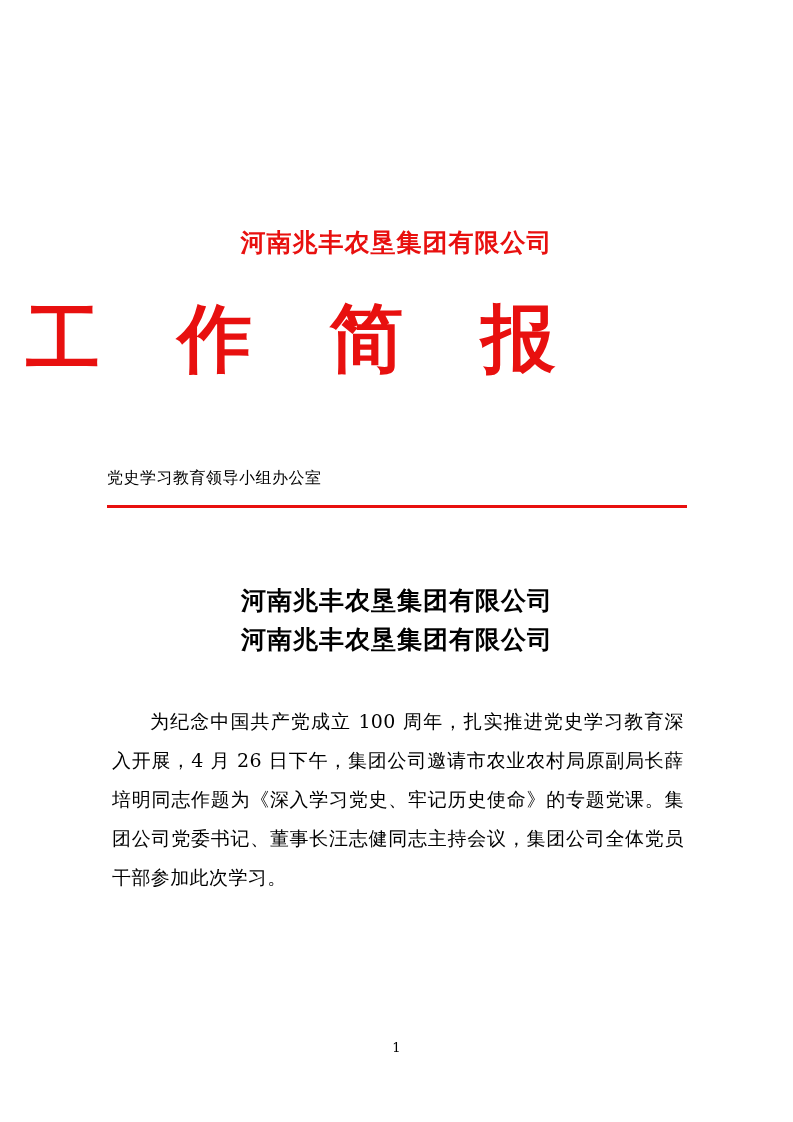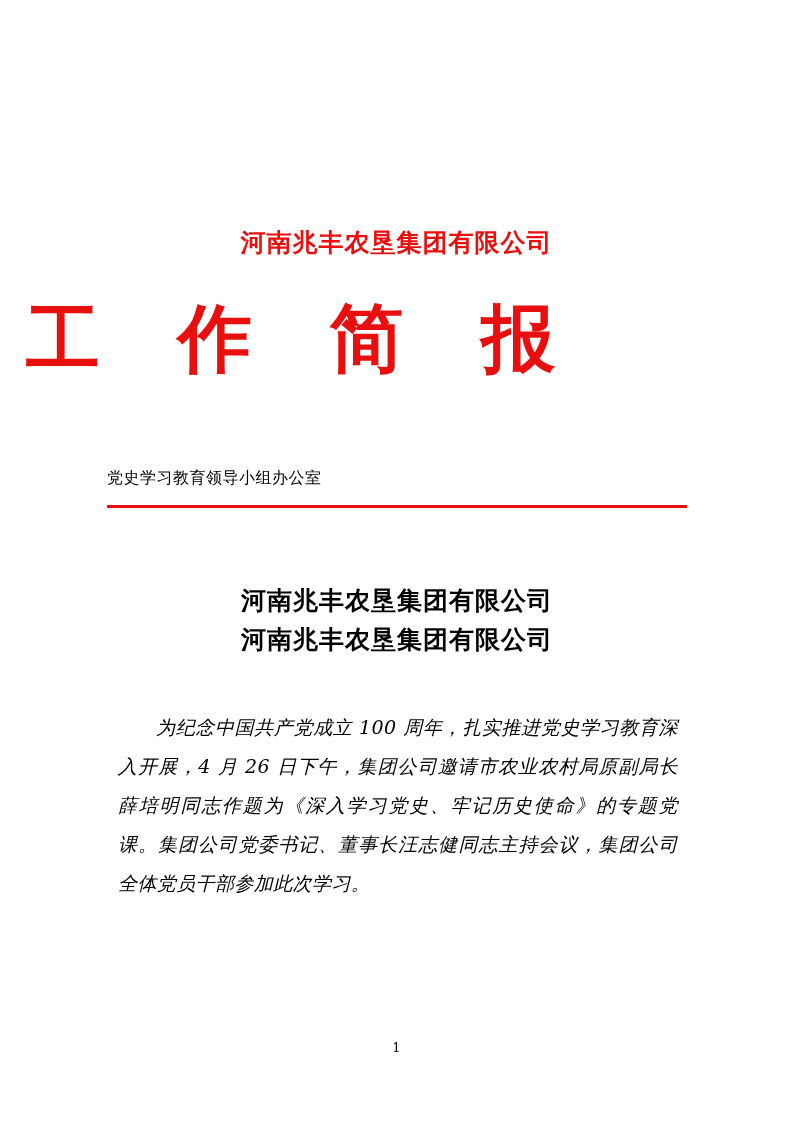--- a/index.html
+++ b/index.html
@@ -96,23 +96,22 @@
     left: 104px;
     width: 588px;
     font-family: "DejaVu Serif", "Liberation Serif", serif;
     font-size: 19px;
     line-height: 2.05;
     text-align: justify;
     text-justify: inter-ideograph;
     letter-spacing: 0.4px;
   }
   .article-body p {
-    margin: 14px;
+    margin: 8px;
     text-indent: 2em;
-    font-style: italic;
   }
   .page-number {
     position: absolute;
     top: 1040px;
     left: 0;
     right: 0;
     text-align: center;
     font-size: 13px;
     font-family: "DejaVu Serif", "Liberation Serif", serif;
     color: #000;

